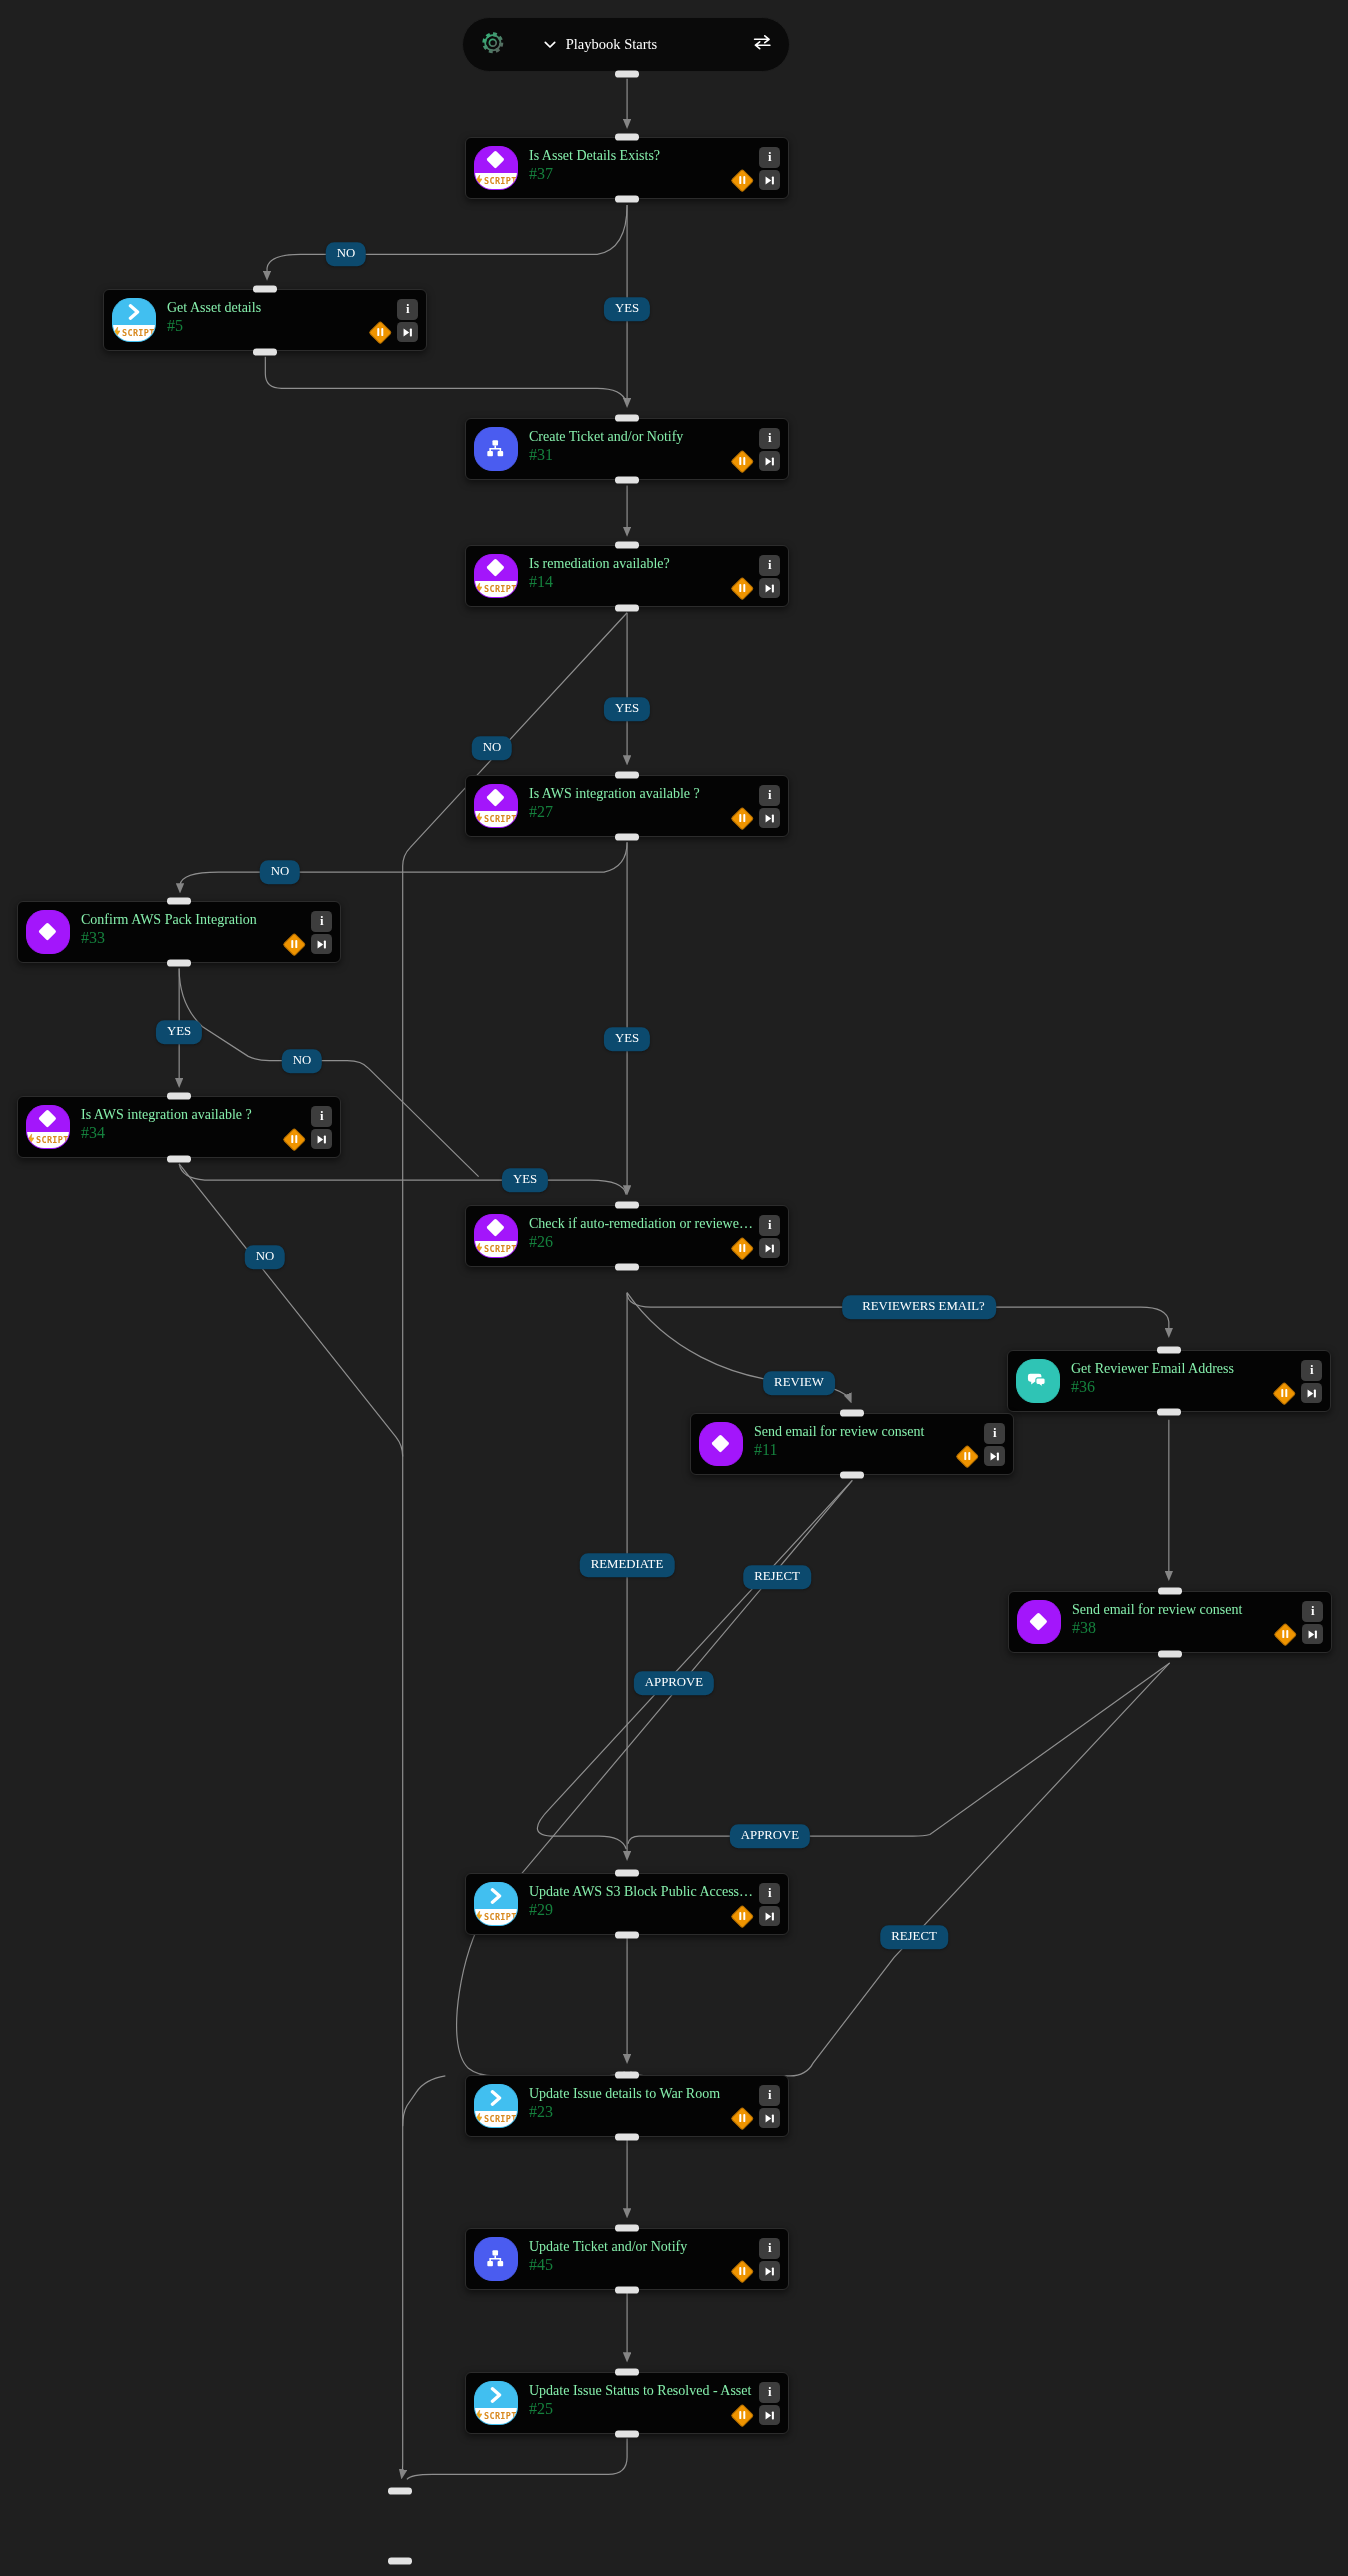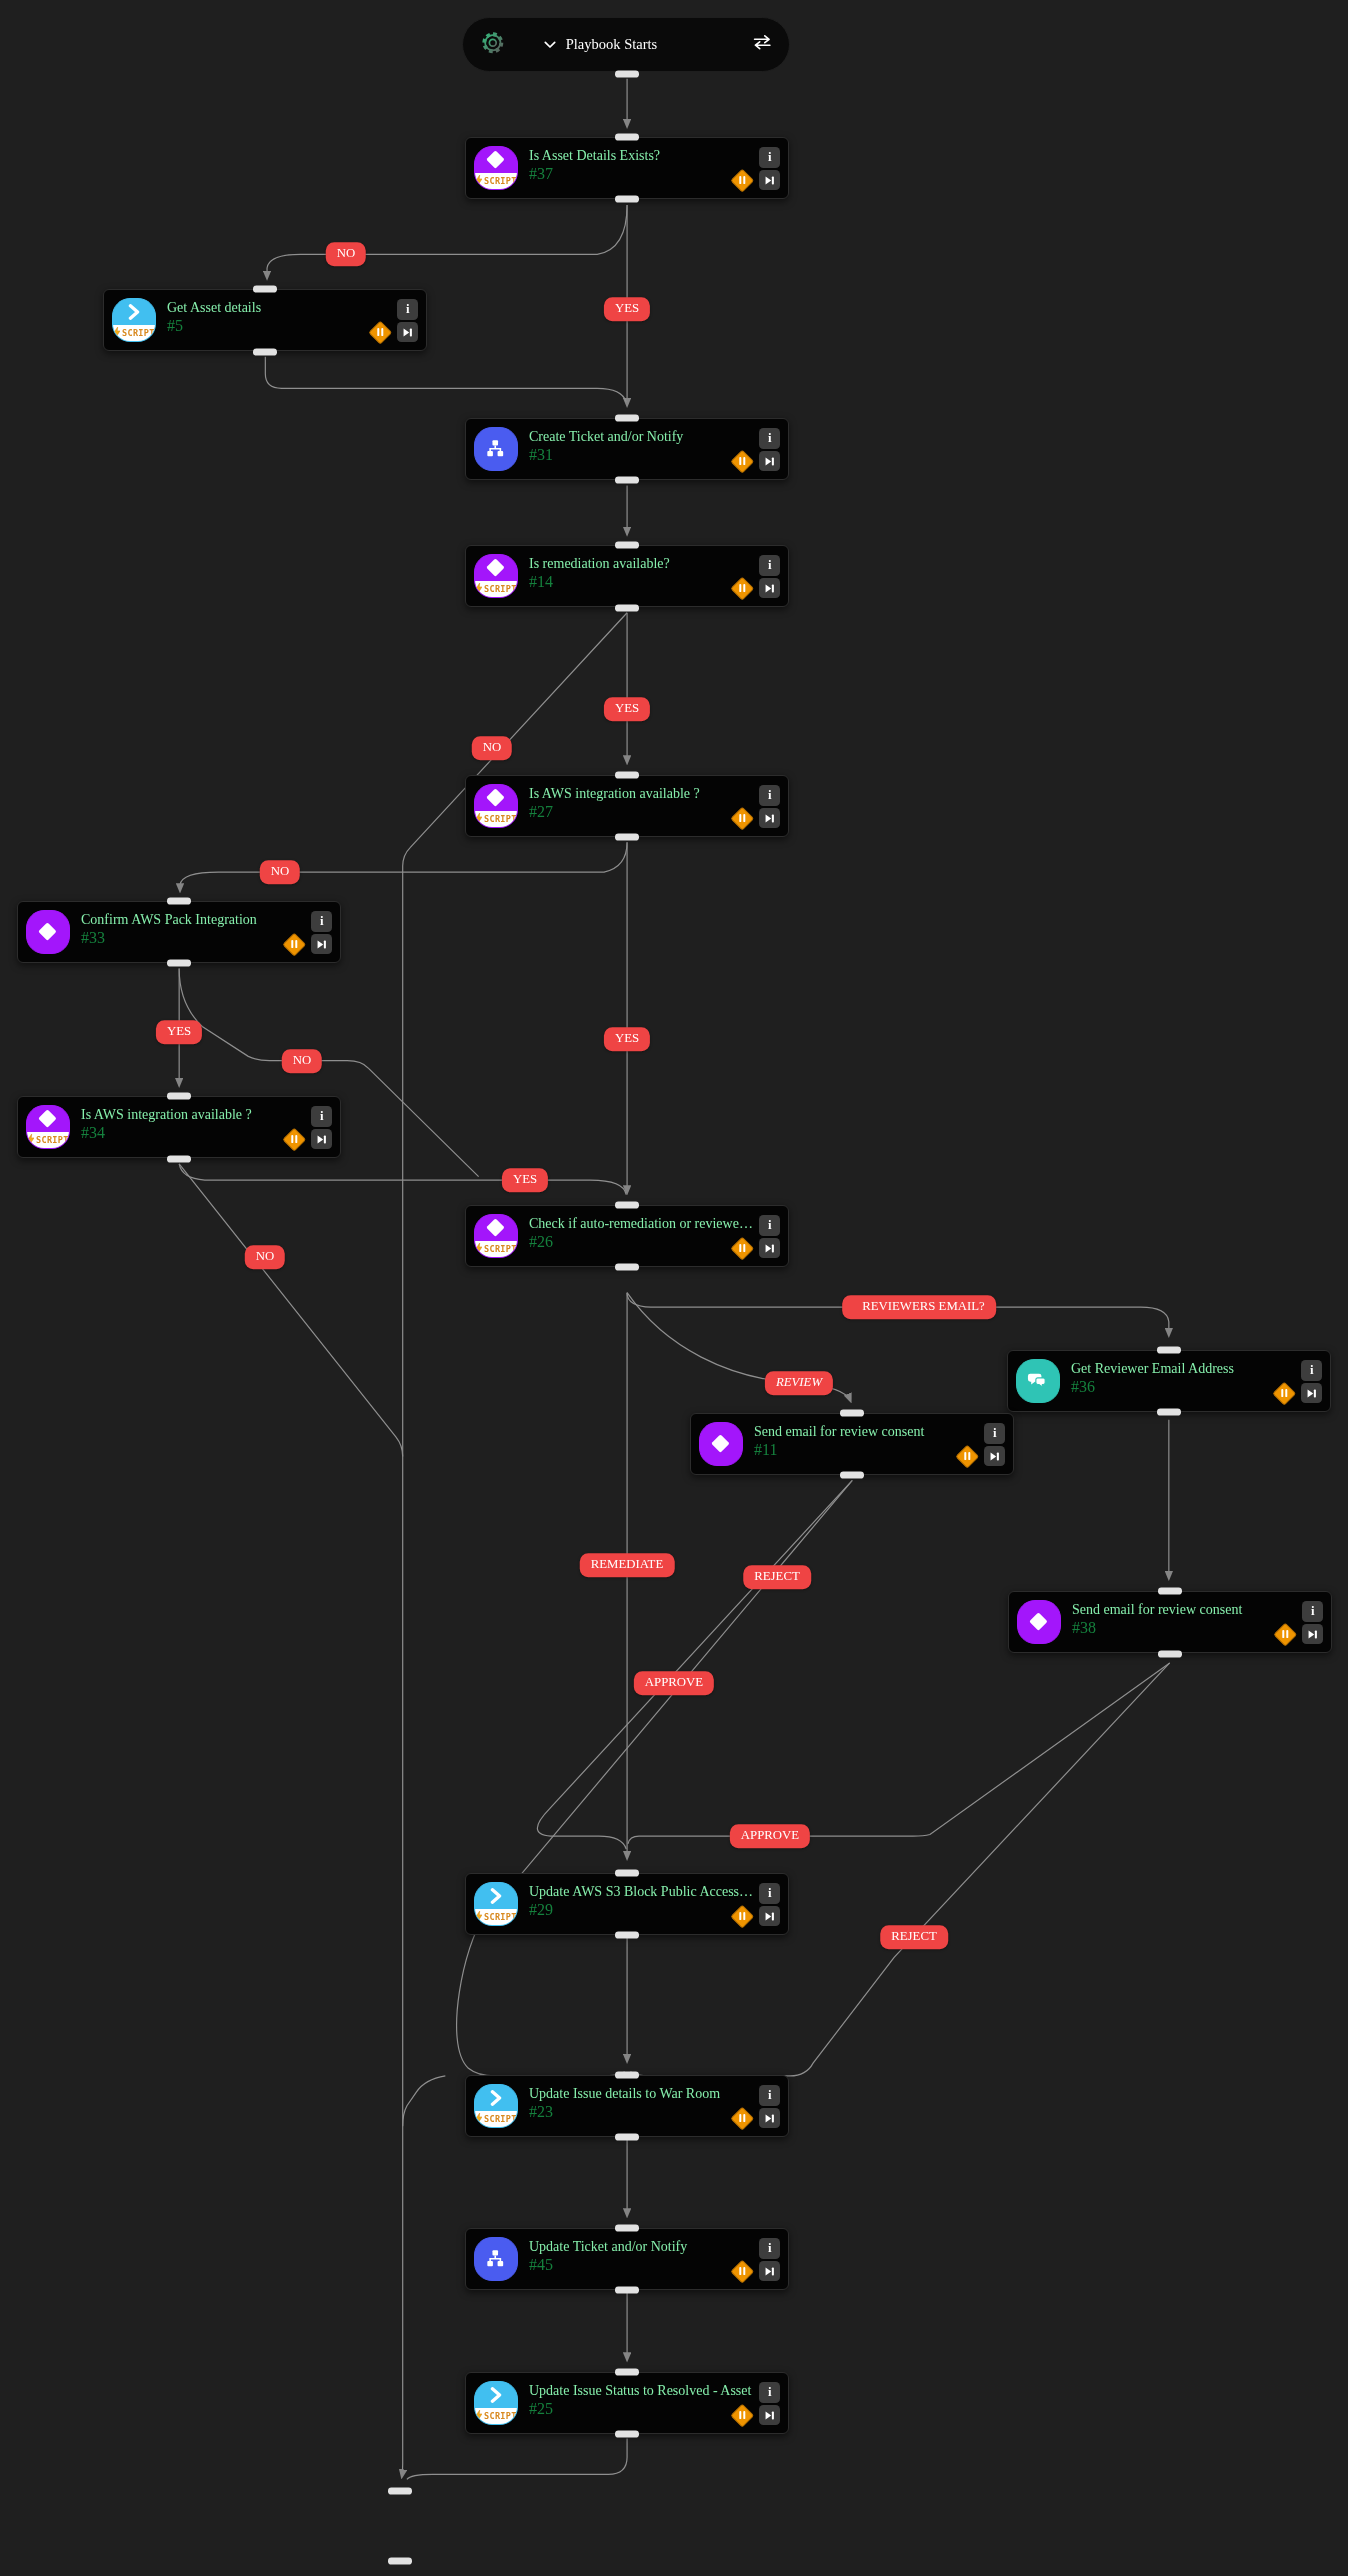--- a/index.html
+++ b/index.html
@@ -28,21 +28,21 @@
             align-items:center;justify-content:center;}
   .pausebg{width:14.5px;height:14.5px;background:#ef9400;border:0.9px solid #b56f00;border-radius:2.6px;
            transform:rotate(45deg);display:flex;align-items:center;justify-content:center;}
   .pbars{display:flex;gap:2.1px;transform:rotate(-45deg);}
   .pbars i{display:block;width:2.2px;height:7.7px;background:#fff;border-radius:0.9px;}
   .skip{position:absolute;right:7.7px;bottom:7.7px;width:21.3px;height:20.5px;background:#3d3d3d;border-radius:4.3px;
         display:flex;align-items:center;justify-content:center;}
   .skip svg{width:11px;height:11px;fill:#fff;}
 
   
-  .elabel{position:absolute;transform:translate(-50%,-50%);background:#ef4444;color:#fff;
+  .elabel{position:absolute;transform:translate(-50%,-50%);background:#0c4a6e;color:#fff;
           font-size:12.8px;padding:4.3px 11px;border-radius:8.5px;white-space:nowrap;z-index:4;
           box-shadow:0 0.9px 2.6px rgba(0,0,0,.4);}
 
   
   .nub{position:absolute;width:24px;height:6.8px;background:#e2e2e2;border-radius:3.4px;
        transform:translate(-50%,-50%);z-index:5;}
 
   
   .start{position:absolute;background:#0a0a0a;border:0.9px solid #1e1e1e;border-radius:29px;
          display:flex;align-items:center;padding:0 17px;z-index:3;box-sizing:border-box;}
@@ -597,21 +597,21 @@
     <div class="elabel" style="left: 627px; top: 309px;">YES</div>
     <div class="elabel" style="left: 627px; top: 709px;">YES</div>
     <div class="elabel" style="left: 492px; top: 748px;">NO</div>
     <div class="elabel" style="left: 280px; top: 872px;">NO</div>
     <div class="elabel" style="left: 627px; top: 1039px;">YES</div>
     <div class="elabel" style="left: 179px; top: 1032px;">YES</div>
     <div class="elabel" style="left: 302px; top: 1061px;">NO</div>
     <div class="elabel" style="left: 525px; top: 1180px;">YES</div>
     <div class="elabel" style="left: 265px; top: 1257px;">NO</div>
     <div class="elabel" style="left: 919px; top: 1307px; padding-left: 20px;">REVIEWERS EMAIL?</div>
-    <div class="elabel" style="left: 799px; top: 1383px; font-style: italic;">REVIEW</div>
+    <div class="elabel" style="left: 799px; top: 1383px;">REVIEW</div>
     <div class="elabel" style="left: 627px; top: 1565px;">REMEDIATE</div>
     <div class="elabel" style="left: 777px; top: 1577px;">REJECT</div>
     <div class="elabel" style="left: 674px; top: 1683px;">APPROVE</div>
     <div class="elabel" style="left: 770px; top: 1836px;">APPROVE</div>
     <div class="elabel" style="left: 914px; top: 1937px;">REJECT</div>
     <div class="nub" style="left: 627px; top: 74px;"></div>
     <div class="nub" style="left: 627px; top: 137px;"></div>
     <div class="nub" style="left: 627px; top: 199px;"></div>
     <div class="nub" style="left: 265px; top: 289px;"></div>
     <div class="nub" style="left: 265px; top: 352px;"></div>

